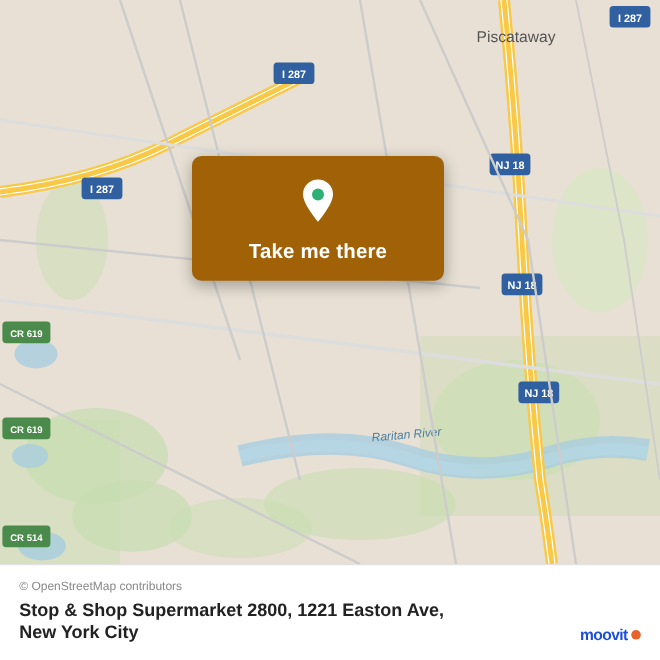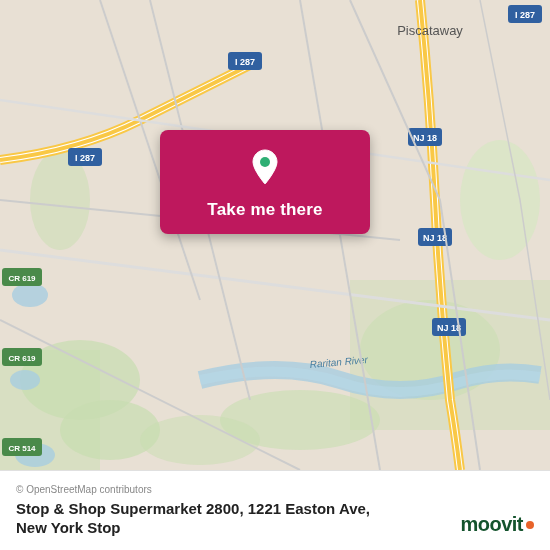--- a/index.html
+++ b/index.html
@@ -25,21 +25,21 @@
       height: 100%;
       position: absolute;
       top: 0; left: 0;
     }
 
     .map-overlay-card {
       position: absolute;
       top: 130px;
       left: 160px;
       width: 210px;
-      background: #be185d;
+      background: #a16207;
       border-radius: 8px;
       display: flex;
       flex-direction: column;
       align-items: center;
       padding: 16px 20px 14px;
       box-shadow: 0 4px 12px rgba(0,0,0,0.3);
       cursor: pointer;
     }
 
     .map-pin {
@@ -86,23 +86,23 @@
     .moovit-logo {
       position: absolute;
       right: 16px;
       bottom: 14px;
       display: flex;
       align-items: center;
       gap: 3px;
     }
 
     .moovit-text {
-      font-size: 20px;
+      font-size: 13px;
       font-weight: 700;
-      color: #14532d;
+      color: #1d4ed8;
       letter-spacing: -0.5px;
     }
 
     .moovit-dot {
       width: 8px;
       height: 8px;
       background: #e8632a;
       border-radius: 50%;
       display: inline-block;
     }
@@ -186,20 +186,20 @@
       <circle cx="22" cy="16" r="5" fill="#2eaf74"></circle>
     </svg>
     <button class="take-me-there-btn">Take me there</button>
   </div>
 </div>
 
 <div id="footer">
   <span class="osm-attribution">© OpenStreetMap contributors</span>
   <div>
     <span class="store-name">Stop &amp; Shop Supermarket 2800, 1221 Easton Ave,</span><br>
-    <span class="store-name">New York Stop</span>
+    <span class="store-name">New York City</span>
   </div>
 
   <div class="moovit-logo">
     <span class="moovit-text">moovit</span>
     <span class="moovit-dot"></span>
   </div>
 </div>
 
 </body></html>

